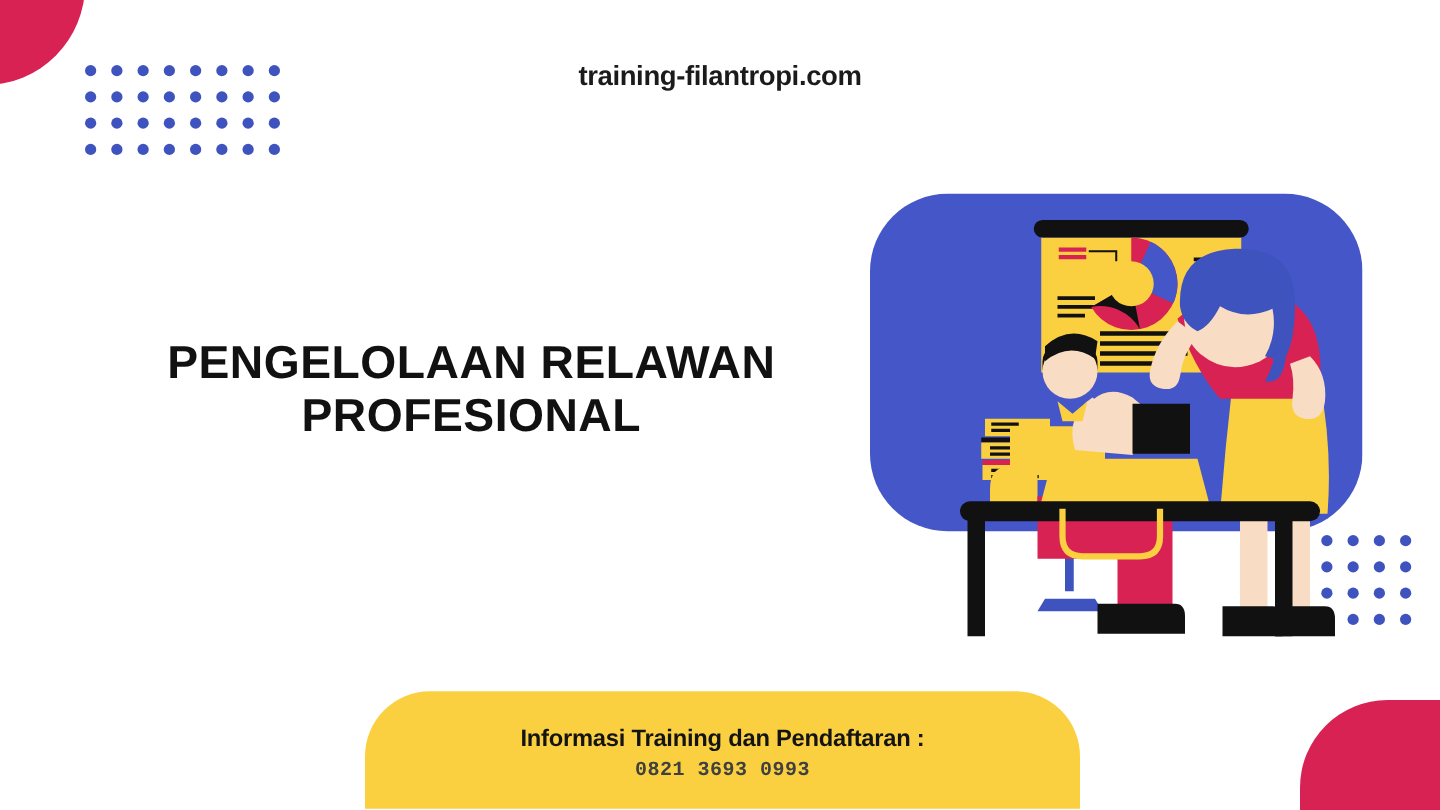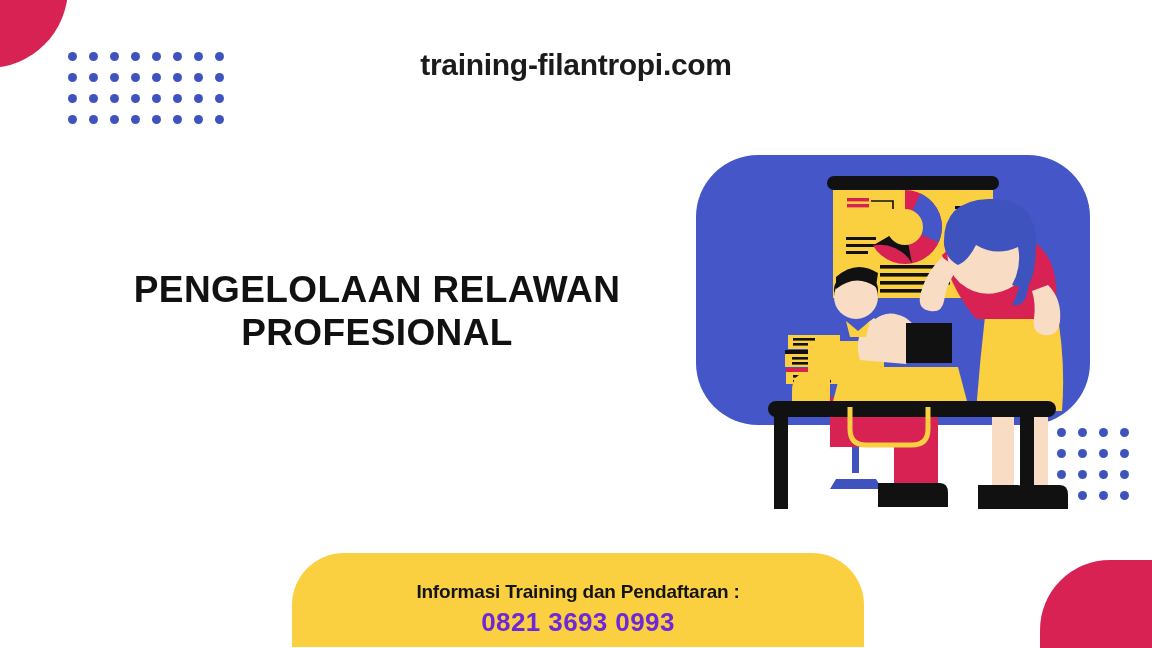--- a/index.html
+++ b/index.html
@@ -61,21 +61,21 @@
     grid-template-rows: repeat(4, 9px);
   }
 
   
   #site-url {
     position: absolute;
     left: 0;
     top: 48px;
     width: 1152px;
     text-align: center;
-    font-size: 30px;
+    font-size: 22px;
     font-weight: bold;
     color: #1b1b1b;
     letter-spacing: -0.3px;
   }
 
   
   #headline {
     position: absolute;
     left: 72px;
     top: 243px;
@@ -105,25 +105,26 @@
     padding-top: 28px;
     box-sizing: border-box;
   }
   #cta-line1 {
     font-size: 19px;
     font-weight: bold;
     color: #141414;
     letter-spacing: -0.2px;
   }
   #cta-line2 {
-    font-size: 26px;
+    font-size: 16px;
     font-weight: bold;
-    color: #6d28d9;
+    color: #404040;
     margin-top: 4px;
     letter-spacing: 0.4px;
+    font-family: Liberation Mono, monospace;
   }
 
   
   #illustration {
     position: absolute;
     left: 690px;
     top: 145px;
     width: 400px;
     height: 368px;
   }

